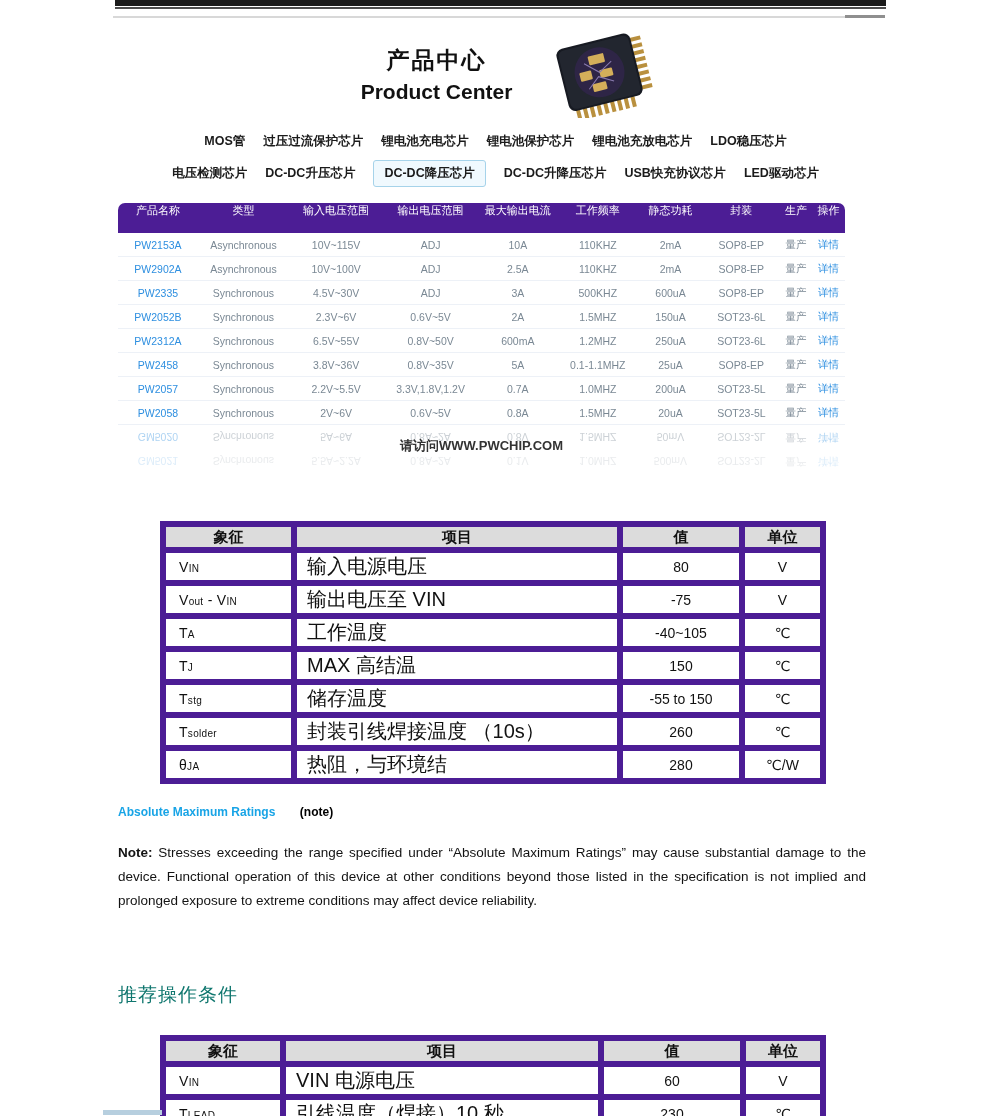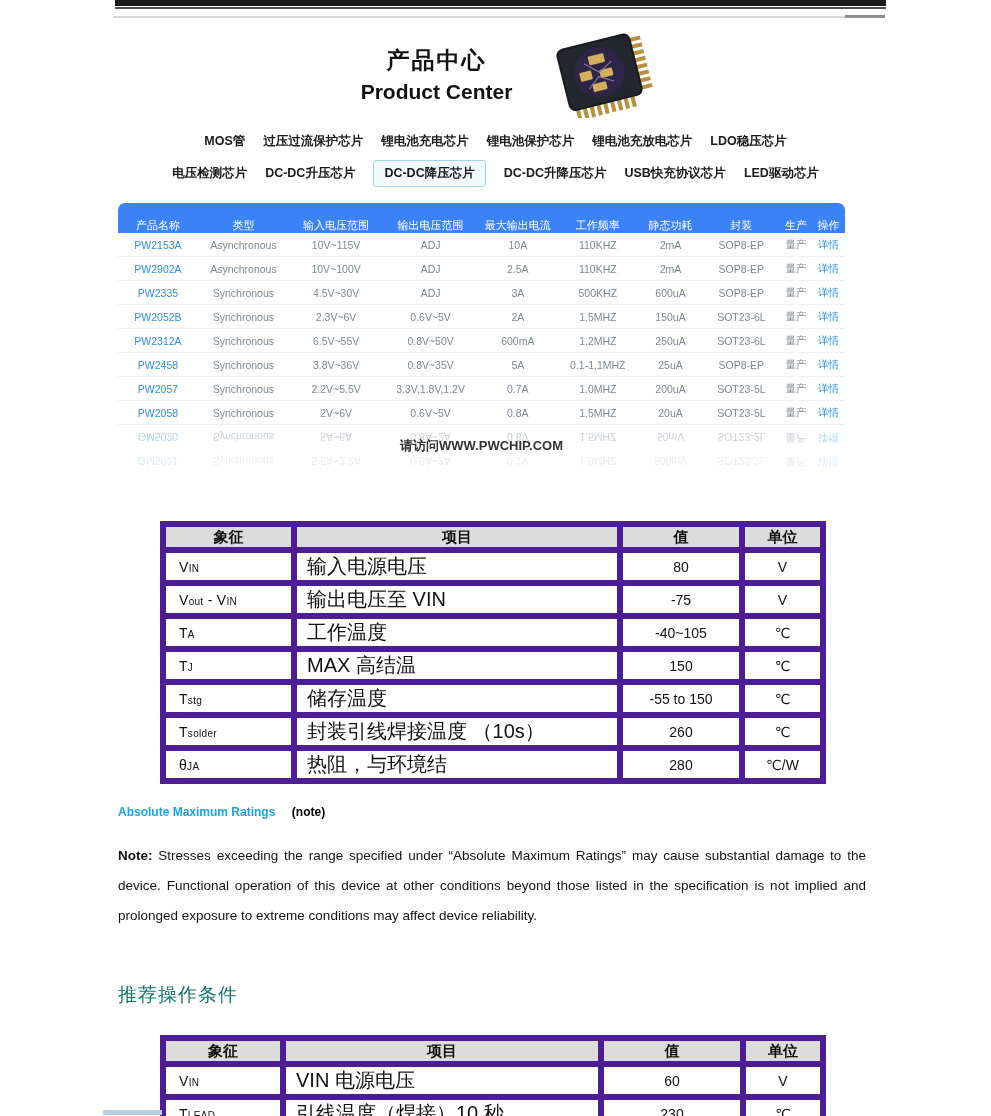--- a/index.html
+++ b/index.html
@@ -30,21 +30,21 @@
 
   
   .nav { position:absolute; left:0; width:991px; text-align:center; }
   .nav1 { top:131px; }
   .nav2 { top:160px; }
   .nav-item { display:inline-block; margin:0 9px; font-size:12.5px; font-weight:600; color:#1b1b1b; cursor:pointer; }
   .nav-item.selected { border:1px solid #a6d3ea; background:#f0f9fe; padding:4px 10px; border-radius:3px; }
 
   
   .ptable { position:absolute; top:203px; left:118px; width:727px; }
-  .pt-header { display:flex; align-items:flex-end; height:30px; background:#3b82f6;
+  .pt-header { display:flex; align-items:flex-start; height:30px; background:#4c1d95;
                color:#fff; font-size:11px; border-radius:7px 7px 0 0; }
   .pt-row { display:flex; align-items:center; height:24px; font-size:10.5px;
             color:#7a8894; border-bottom:1px solid #edf1f7; background:#fff; }
   .pt-cell { text-align:center; overflow:hidden; white-space:nowrap; }
   .c0{width:11%;} .c1{width:12.5%;} .c2{width:13%;} .c3{width:13%;} .c4{width:11%;}
   .c5{width:11%;} .c6{width:9%;} .c7{width:10.5%;} .c8{width:4.5%;} .c9{width:4.5%;}
   .link { color:#2e8fe0; cursor:pointer; }
   .pt-row.ghost { transform:scaleY(-1); border-bottom:none; }
   .g1 { opacity:.38; } .g2 { opacity:.16; }
   .pt-note { position:absolute; top:234px; left:0; width:100%; text-align:center;
@@ -60,23 +60,23 @@
   td.sym .sm { font-size:10px; }
   td.item { padding-left:10px; font-size:20px; }
   td.val, td.unit { text-align:center; font-size:14px; }
   .abs-table { position:absolute; top:521px; left:160px; }
   .rec-table { position:absolute; top:1035px; left:160px; }
   .rec-table td { height:28px; }
 
   
   .abs-heading { position:absolute; top:802px; left:118px; }
   .h-cyan { color:#18a4e6; font-size:12px; font-weight:bold; }
-  .h-note { color:#000; font-size:12px; font-weight:bold; margin-left:12px; }
+  .h-note { color:#000; font-size:12px; font-weight:bold; margin-left:20px; }
   .note { position:absolute; top:841px; left:118px; width:748px;
-          font-size:13.5px; line-height:30px; text-align:justify; color:#131313; }
+          font-size:13.5px; line-height:24px; text-align:justify; color:#131313; }
   .rec-heading { position:absolute; top:982px; left:118px; color:#0f766e;
                  font-size:19px; font-weight:normal; letter-spacing:1px; }
 
   .bottom-dash { position:absolute; left:103px; top:1110px; width:59px; height:5px; background:#b7cfdf; }
 </style>
 </head>
 <body>
 
 <div class="page">
 

